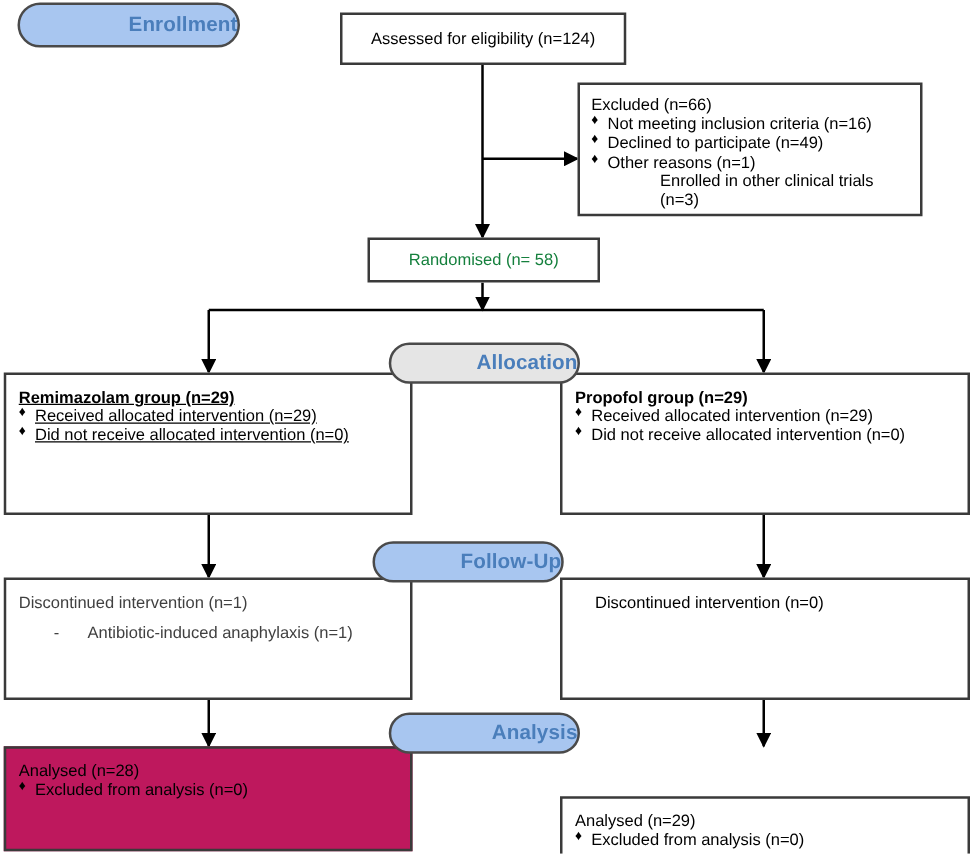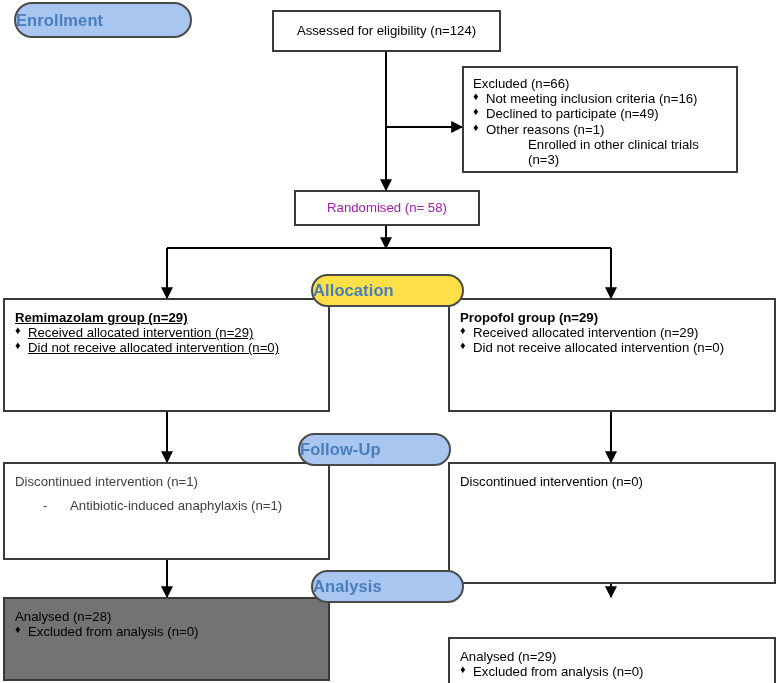--- a/index.html
+++ b/index.html
@@ -76,39 +76,39 @@
     position: absolute;
     box-sizing: border-box;
     background: #a8c6f0;
     border: 2px solid #4a4a4a;
     border-radius: 18px;
     color: #4a7ebb;
     font-weight: bold;
     font-size: 16.5px;
     display: flex;
     align-items: center;
-    justify-content: flex-start;
+    justify-content: flex-end;
     z-index: 6;
     letter-spacing: 0.1px;
   }
   
   #pill-enrollment { left: 14px;  top: 2px;   width: 178px; height: 36px; }
   #pill-allocation { left: 311px; top: 274px; width: 153px; height: 33px; }
   #pill-followup   { left: 298px; top: 433px; width: 153px; height: 33px; }
   #pill-analysis   { left: 311px; top: 570px; width: 153px; height: 33px; }
 
   #box-assessed  { left: 272px; top: 10px;  width: 229px; height: 42px; }
   #box-excluded  { left: 462px; top: 66px;  width: 276px; height: 107px; padding: 8px 9px 0 9px; }
   #box-random    { left: 294px; top: 190px; width: 186px; height: 36px; }
 
   #box-left-alloc   { left: 3px;   top: 298px; width: 327px; height: 114px; padding: 10px 10px 0 10px; text-decoration: underline; }
   #box-right-alloc  { left: 448px; top: 298px; width: 328px; height: 114px; padding: 10px 10px 0 10px; }
 
   #box-left-follow  { left: 3px;   top: 462px; width: 327px; height: 98px;  padding: 10px 10px 0 10px; }
-  #box-right-follow { left: 448px; top: 462px; width: 328px; height: 122px;  padding: 10px 10px 0 10px; }
+  #box-right-follow { left: 448px; top: 462px; width: 328px; height: 98px;  padding: 10px 10px 0 26px; }
 
   #box-left-analysis  { left: 3px;   top: 597px; width: 327px; height: 84px; padding: 10px 10px 0 10px; }
   #box-right-analysis { left: 448px; top: 597px; width: 328px; height: 84px; padding: 10px 10px 0 10px; }
 
   .spacer { height: 9px; }
   .line-gap { margin-top: 9px; }
 </style>
 </head>
 <body>
 
@@ -140,21 +140,21 @@
 
       <line x1="167" y1="560" x2="167" y2="597" marker-end="url(#arrow)"></line>
 
       <line x1="611" y1="560" x2="611" y2="597" marker-end="url(#arrow)"></line>
     </g>
   </svg>
 
   <div class="pill" id="pill-enrollment" style="background: rgb(168, 198, 240); color: rgb(74, 126, 187); border-color: rgb(74, 74, 74);">
     <span>Enrollment</span>
   </div>
-  <div class="pill" id="pill-allocation" style="background: #fde047; color: rgb(74, 126, 187); border-color: rgb(74, 74, 74);">
+  <div class="pill" id="pill-allocation" style="background: #e5e5e5; color: rgb(74, 126, 187); border-color: rgb(74, 74, 74);">
     <span>Allocation</span>
   </div>
   <div class="pill" id="pill-followup" style="background: rgb(168, 198, 240); color: rgb(74, 126, 187); border-color: rgb(74, 74, 74);">
     <span>Follow-Up</span>
   </div>
   <div class="pill" id="pill-analysis" style="background: rgb(168, 198, 240); color: rgb(74, 126, 187); border-color: rgb(74, 74, 74);">
     <span>Analysis</span>
   </div>
 
   <div class="box center" id="box-assessed" style="border-color: rgb(58, 58, 58); background: rgb(255, 255, 255); color: rgb(0, 0, 0);">
@@ -173,21 +173,21 @@
         <span>Declined to participate (n=49)</span>
       </li>
       <li>
         <span class="bullet">♦</span>
         <span>Other reasons (n=1)</span>
       </li>
     </ul>
     <div style="padding-left:55px;">Enrolled in other clinical trials (n=3)</div>
   </div>
 
-  <div class="box center" id="box-random" style="border-color: rgb(58, 58, 58); background: rgb(255, 255, 255); color: #a21caf;">
+  <div class="box center" id="box-random" style="border-color: rgb(58, 58, 58); background: rgb(255, 255, 255); color: #15803d;">
     <span>Randomised (n= 58)</span>
   </div>
 
   <div class="box" id="box-left-alloc" style="border-color: rgb(58, 58, 58); background: rgb(255, 255, 255); color: rgb(0, 0, 0);">
     <div class="title">Remimazolam group (n=29)</div>
     <ul class="bullet-list">
       <li class="line-gap">
         <span class="bullet">♦</span>
         <span>Received allocated intervention (n=29)</span>
       </li>
@@ -218,21 +218,21 @@
     <div class="sub-line" style="padding-left:55px;">
       <span class="dash" style="left:28px;">-</span>
       <span>Antibiotic-induced anaphylaxis (n=1)</span>
     </div>
   </div>
 
   <div class="box" id="box-right-follow" style="border-color: rgb(58, 58, 58); background: rgb(255, 255, 255); color: rgb(0, 0, 0);">
     <div>Discontinued intervention (n=0)</div>
   </div>
 
-  <div class="box" id="box-left-analysis" style="border-color: rgb(58, 58, 58); background: #737373; color: rgb(0, 0, 0);">
+  <div class="box" id="box-left-analysis" style="border-color: rgb(58, 58, 58); background: #be185d; color: rgb(0, 0, 0);">
     <div>Analysed (n=28)</div>
     <ul class="bullet-list">
       <li class="line-gap">
         <span class="bullet">♦</span>
         <span>Excluded from analysis (n=0)</span>
       </li>
     </ul>
   </div>
 
   <div class="box" id="box-right-analysis" style="border-color: rgb(58, 58, 58); background: rgb(255, 255, 255); color: rgb(0, 0, 0); margin-top: 40px;">

